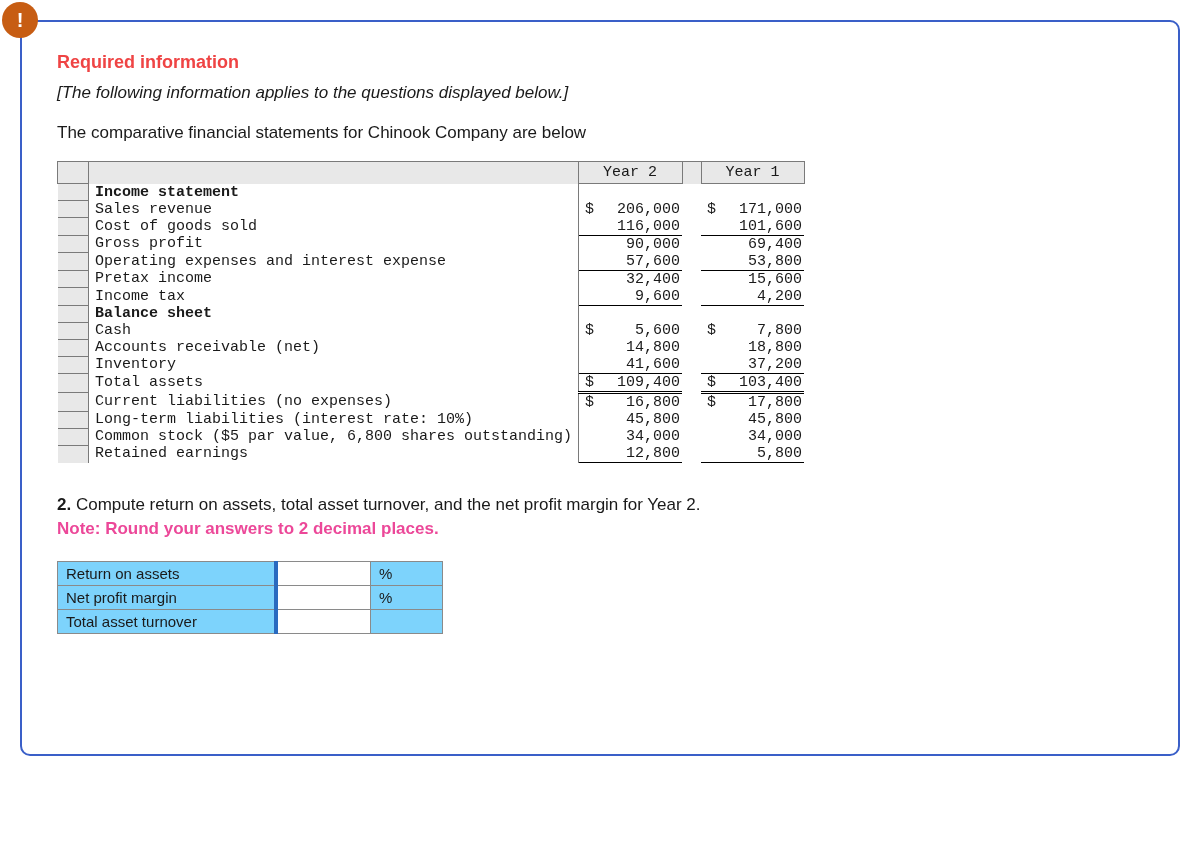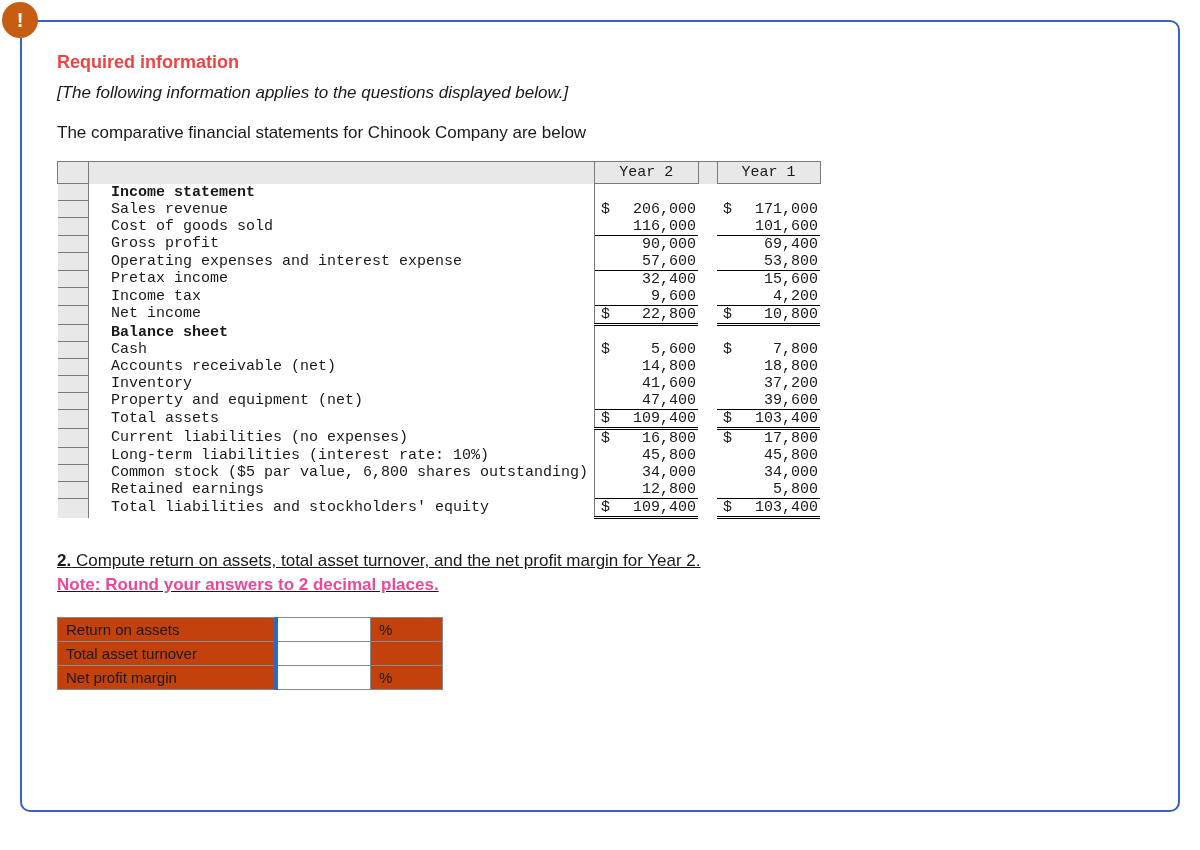--- a/index.html
+++ b/index.html
@@ -53,32 +53,32 @@
     border-collapse: collapse;
     font-family: "Courier New", Courier, monospace;
     font-size: 15px;
     white-space: nowrap;
   }
   .fin-table td, .fin-table th {
     padding: 0 6px;
     vertical-align: top;
   }
   .fin-table .hdr {
-    text-align: center;
+    text-align: left;
     background: #e8e8e8;
     border: 1px solid #7a7a7a;
     font-family: "Courier New", monospace;
     font-weight: normal;
     padding: 2px 24px;
   }
   .fin-table .label-col {
     border-left: 1px solid #7a7a7a;
     border-right: 1px solid #7a7a7a;
     width: 460px;
-    padding-left: 22px;
+    padding-left: 6px;
   }
   .fin-table .num-col {
     text-align: right;
     width: 95px;
     padding-right: 2px;
   }
   .fin-table .grey-sq {
     background: #e8e8e8;
     border-top: 1px solid #7a7a7a;
     width: 18px;
@@ -89,38 +89,37 @@
   .u1 { border-bottom: 1px solid #000; margin-top: 36px; }
   .ut { border-top: 1px solid #000; }
   .ud { border-bottom: 3px double #000; }
   .num-wrap { display:flex; justify-content:space-between; }
 
   
   .q-text {
     margin-top: 30px;
     font-size: 17px;
     line-height: 1.4;
-    text-decoration: underline;
   }
   .q-text .num { font-weight: bold; }
   .note-bold {
     color: #ec4899;
     font-weight: bold;
   }
 
   
   .ans-table {
     margin-top: 20px;
     border-collapse: collapse;
     font-size: 15px;
   }
   .ans-table td {
     border: 1px solid #8a8a8a;
     padding: 3px 8px;
-    background: #c2410c;
+    background: #7dd3fc;
   }
   .ans-table .input-cell {
     width: 95px;
     background: #fff;
     position: relative;
     padding: 0;
   }
   .ans-table .input-cell input {
     width: 100%;
     height: 100%;
@@ -266,37 +265,20 @@
           </td>
       <td></td>
       <td class="num-col u1">
             <span class="num-wrap">
               <span></span>
               <span>4,200</span>
             </span>
           </td>
     </tr>
         <tr>
-      <td class="grey-sq"></td>
-      <td class="label-col">Net income</td>
-      <td class="num-col ud ut">
-            <span class="num-wrap">
-              <span>$</span>
-              <span>22,800</span>
-            </span>
-          </td>
-      <td></td>
-      <td class="num-col ud ut">
-            <span class="num-wrap">
-              <span>$</span>
-              <span>10,800</span>
-            </span>
-          </td>
-    </tr>
-        <tr>
           <td class="grey-sq"></td>
           <td class="label-col section-head">Balance sheet</td>
           <td class="num-col"></td>
           <td></td>
           <td class="num-col"></td>
         </tr>
         <tr>
       <td class="grey-sq"></td>
       <td class="label-col">Cash</td>
       <td class="num-col ">
@@ -342,37 +324,20 @@
       <td></td>
       <td class="num-col ">
             <span class="num-wrap">
               <span></span>
               <span>37,200</span>
             </span>
           </td>
     </tr>
         <tr>
       <td class="grey-sq"></td>
-      <td class="label-col">Property and equipment (net)</td>
-      <td class="num-col u1">
-            <span class="num-wrap">
-              <span></span>
-              <span>47,400</span>
-            </span>
-          </td>
-      <td></td>
-      <td class="num-col u1">
-            <span class="num-wrap">
-              <span></span>
-              <span>39,600</span>
-            </span>
-          </td>
-    </tr>
-        <tr>
-      <td class="grey-sq"></td>
       <td class="label-col">Total assets</td>
       <td class="num-col ud ut">
             <span class="num-wrap">
               <span>$</span>
               <span>109,400</span>
             </span>
           </td>
       <td></td>
       <td class="num-col ud ut">
             <span class="num-wrap">
@@ -439,60 +404,43 @@
             <span class="num-wrap">
               <span></span>
               <span>12,800</span>
             </span>
           </td>
       <td></td>
       <td class="num-col u1">
             <span class="num-wrap">
               <span></span>
               <span>5,800</span>
-            </span>
-          </td>
-    </tr>
-        <tr>
-      <td class="grey-sq"></td>
-      <td class="label-col">Total liabilities and stockholders' equity</td>
-      <td class="num-col ud ut">
-            <span class="num-wrap">
-              <span>$</span>
-              <span>109,400</span>
-            </span>
-          </td>
-      <td></td>
-      <td class="num-col ud ut">
-            <span class="num-wrap">
-              <span>$</span>
-              <span>103,400</span>
             </span>
           </td>
     </tr>
       </tbody>
   </table>
 
   <div class="q-text">
     <span class="num">2.</span><span> Compute return on assets, total asset turnover, and the net profit margin for Year 2.</span><br>
     <span class="note-bold">Note: Round your answers to 2 decimal places.</span>
   </div>
 
   <table class="ans-table">
     <tbody id="ans-body">
     <tr>
       <td style="width:200px">Return on assets</td>
       <td class="input-cell"><input type="text" style=""></td>
       <td class="unit-cell">%</td>
     </tr>
     <tr>
+      <td style="width:200px">Net profit margin</td>
+      <td class="input-cell"><input type="text" style=""></td>
+      <td class="unit-cell">%</td>
+    </tr>
+    <tr>
       <td style="width:200px">Total asset turnover</td>
       <td class="input-cell"><input type="text" style=""></td>
       <td class="unit-cell"></td>
     </tr>
-    <tr>
-      <td style="width:200px">Net profit margin</td>
-      <td class="input-cell"><input type="text" style=""></td>
-      <td class="unit-cell">%</td>
-    </tr>
       </tbody>
   </table>
 </div>
 
 </body></html>

